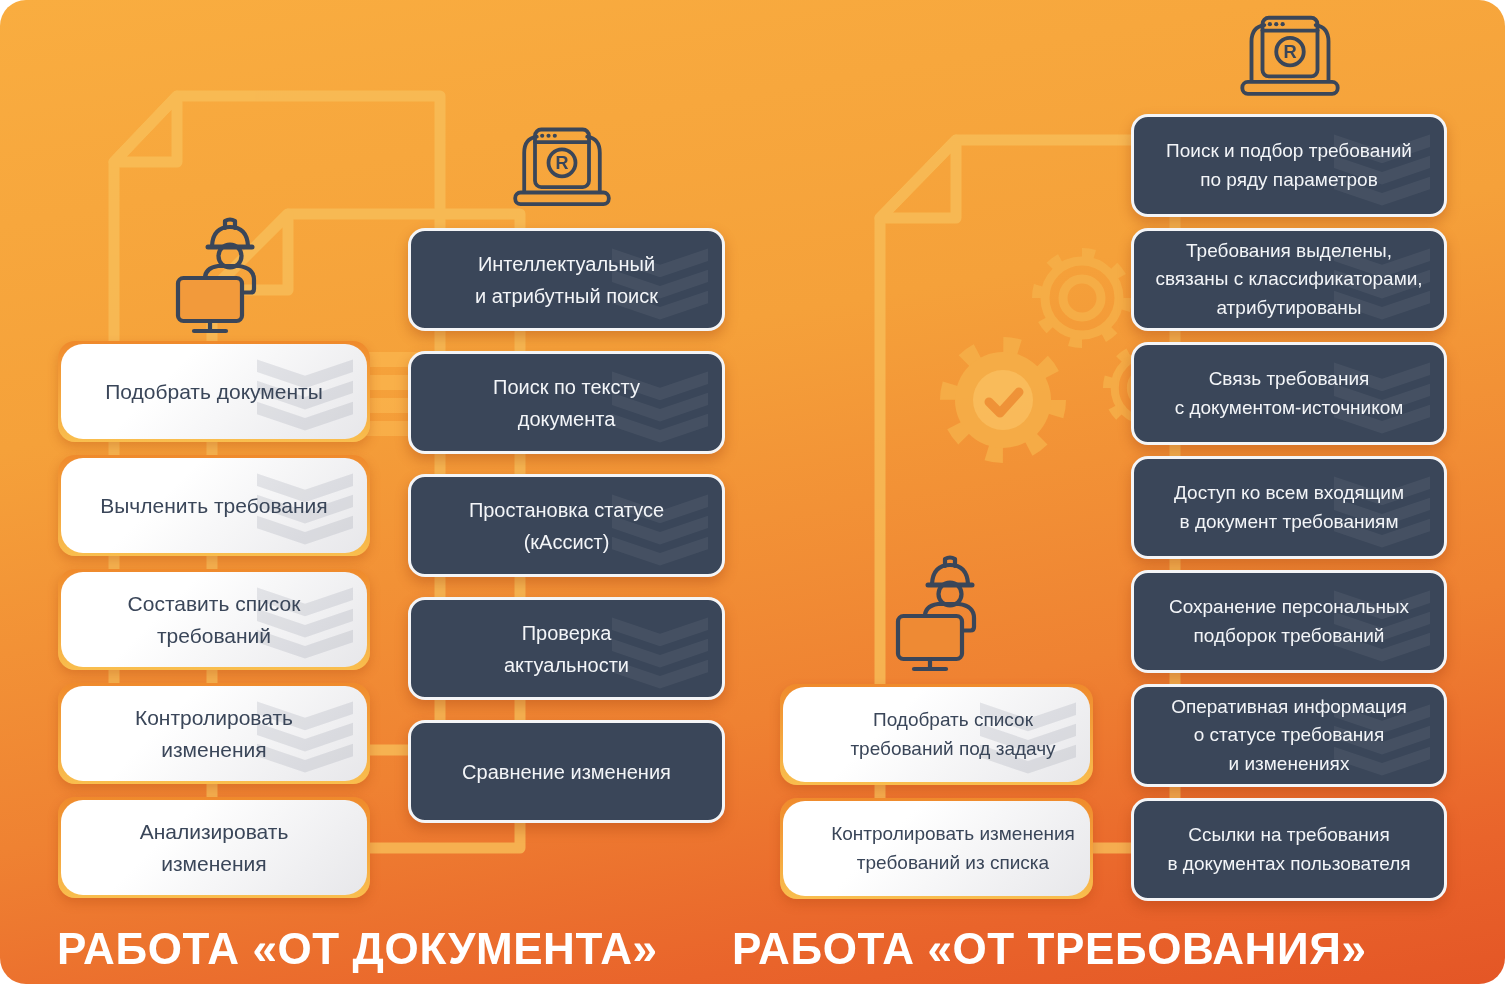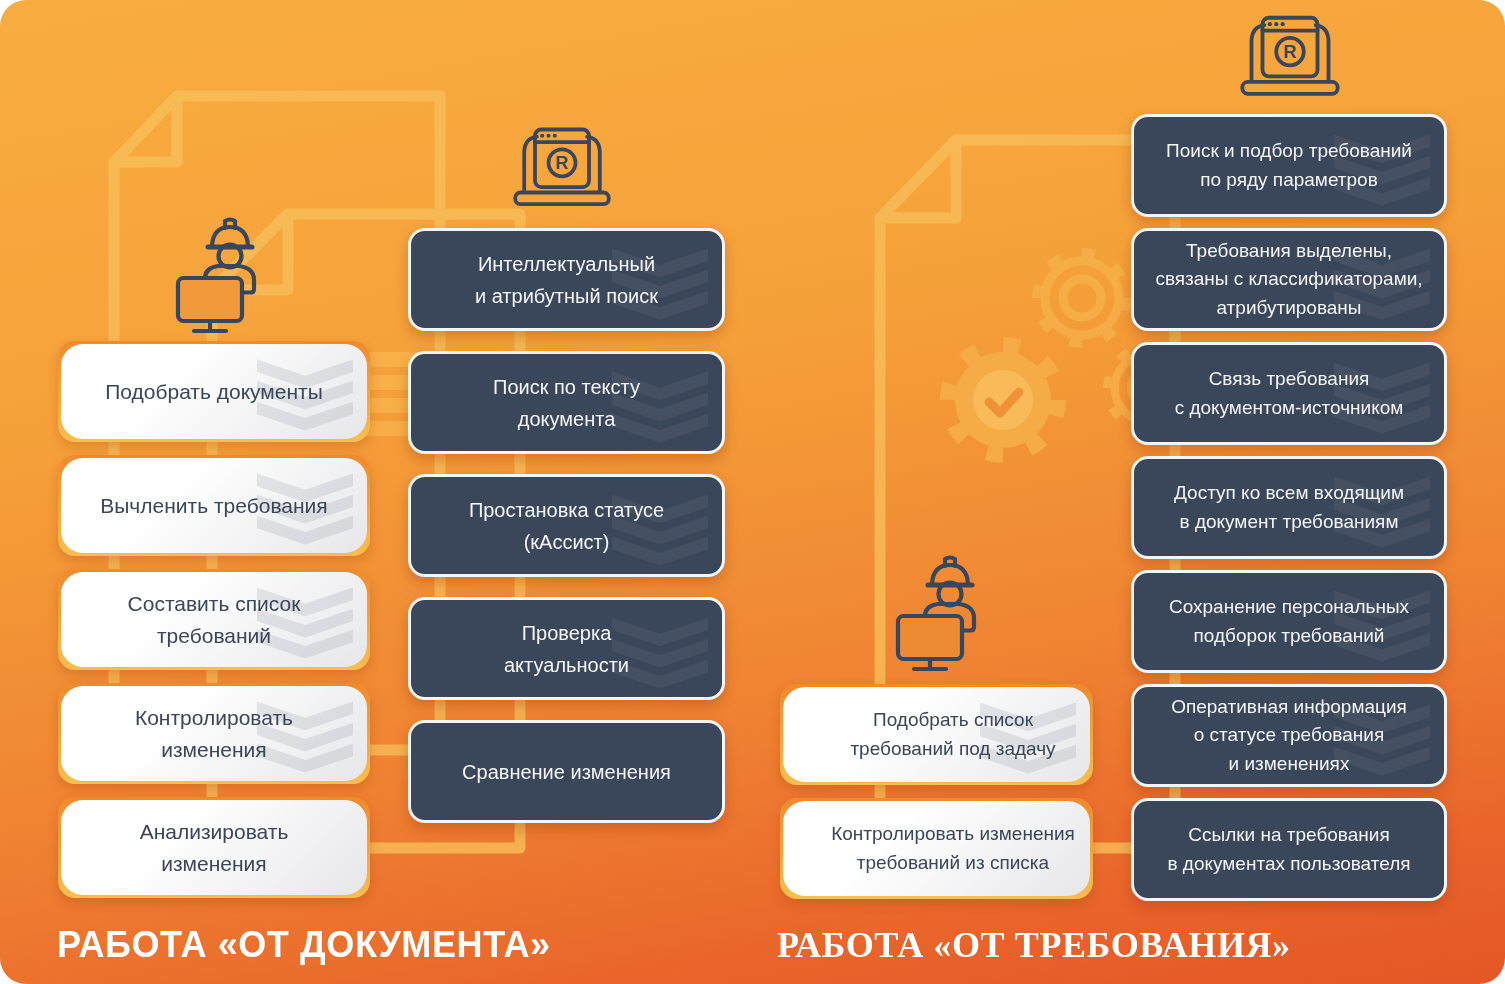--- a/index.html
+++ b/index.html
@@ -36,25 +36,25 @@
   .task-card .card-label{color:#3A4659;font-size:21px;line-height:1.5;}
   #right-tasks .card-label{font-size:19px;line-height:1.5;margin-left:33px;}
   .feature-card .card-label{font-size:20px;line-height:1.6;}
   #right-features .card-label{font-size:19px;line-height:1.5;}
 
   .chev{position:absolute;right:14px;bottom:5px;z-index:0;}
   .chev-light polygon{fill:rgba(110,118,135,0.16);}
   .chev-dark polygon{fill:rgba(255,255,255,0.06);}
 
   .section-title{
-    position:absolute;z-index:3;color:#FFFFFF;font-size:36px;font-weight:700;
+    position:absolute;z-index:3;color:#FFFFFF;font-size:44px;font-weight:700;
     letter-spacing:.6px;top:924px;white-space:nowrap;
   }
   #title-left{left:57px;}
-  #title-right{left:777px;font-family:Liberation Serif, serif;}
+  #title-right{left:732px;}
 
   .outline{stroke:#F8BE59;fill:none;stroke-width:11;stroke-linejoin:round;stroke-linecap:round;}
   .stripe{fill:rgba(255,205,100,0.45);}
   .gfill{fill:#F6B14A;}
   .navy{stroke:#3A4659;fill:none;stroke-width:4.2;stroke-linejoin:round;stroke-linecap:round;}
   .navy-fill{fill:#3A4659;stroke:none;}
   .monitor-a{fill:#F29A3B;}
   .monitor-b{fill:#EE8A34;}
   .logo-r{font-family:"Liberation Sans",sans-serif;font-weight:700;font-size:20px;fill:#3A4659;text-anchor:middle;}
 </style>

